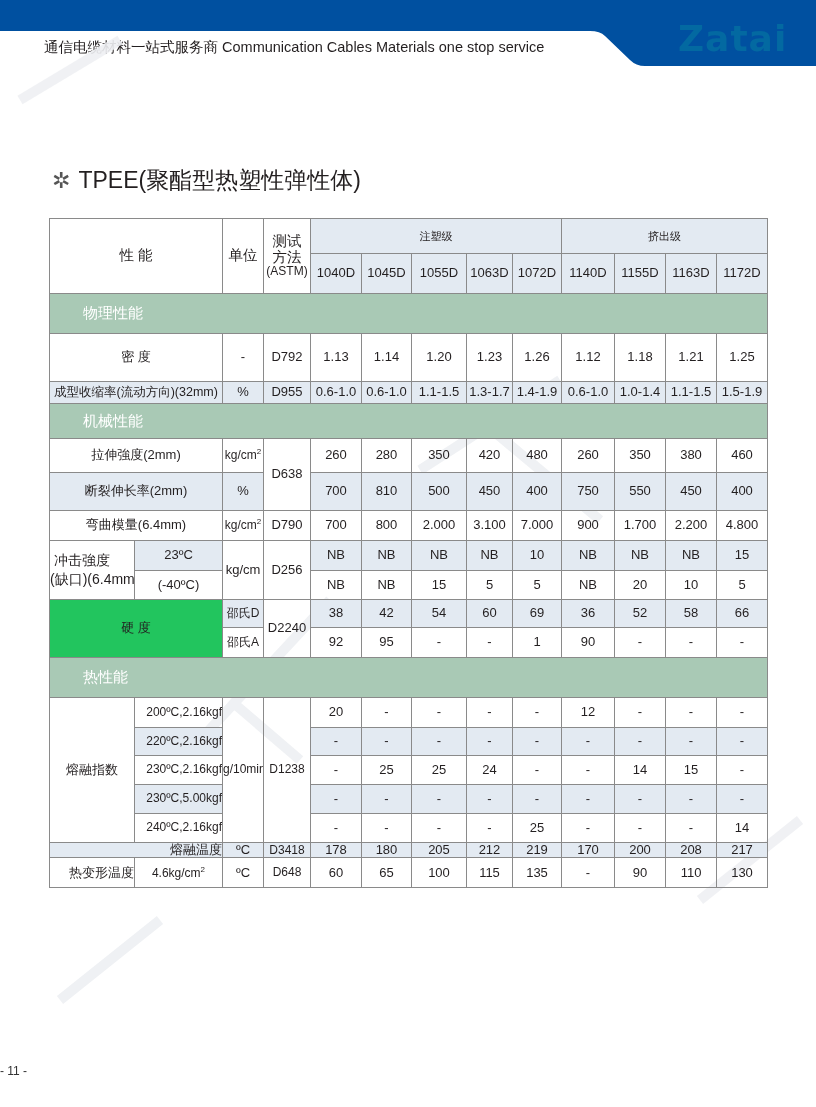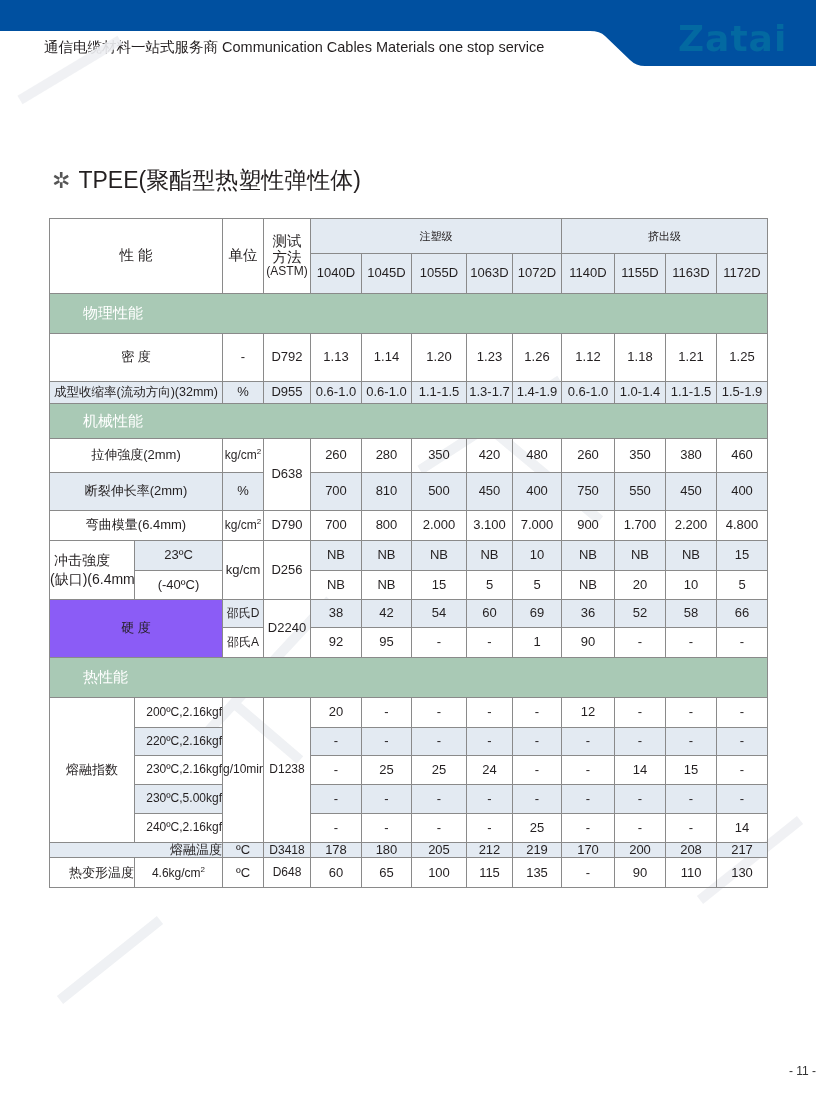--- a/index.html
+++ b/index.html
@@ -16,21 +16,21 @@
   table{position:absolute;left:49px;top:218px;border-collapse:collapse;table-layout:fixed;width:718px;}
   td{border:1px solid #8a8a8a;text-align:center;vertical-align:middle;font-size:13px;padding:0;
      white-space:nowrap;overflow:hidden;line-height:1.1;}
   .hdr{font-size:14.5px;}
   .grade-head{background:#e3eaf2;font-size:11px;}
   .grade-sub{background:#e3eaf2;font-size:13px;}
   .section td{background:#a9c9b5;color:#fff;font-size:15px;text-align:left;padding-left:33px;border-left:1px solid #8a8a8a;}
   .stripe td.v, .stripe td.s{background:#e3eaf2;}
   .lab-left{text-align:right;padding-left:6px;}
   sup{font-size:8px;vertical-align:5px;}
-  .page-num{position:absolute;left:0;width:816px;top:1064px;text-align:right;font-size:12px;color:#333;}
+  .page-num{position:absolute;left:0;width:816px;top:1064px;text-align:left;font-size:12px;color:#333;}
 </style>
 </head>
 <body>
 
 <div class="banner">
   <svg width="816" height="66" viewBox="0 0 816 66">
     <path d="M0 0 H816 V66 H645 Q636 66 630 60 L605 36 Q600 31 590 31 H0 Z" fill="#0050a0"></path>
   </svg>
 </div>
 <div class="tagline">通信电缆材料一站式服务商  Communication Cables Materials one stop service</div>
@@ -189,21 +189,21 @@
     <td class="v">NB</td>
     <td class="v">15</td>
     <td class="v">5</td>
     <td class="v">5</td>
     <td class="v">NB</td>
     <td class="v">20</td>
     <td class="v">10</td>
     <td class="v">5</td>
   </tr>
   <tr class="stripe" style="height:28px">
-    <td colspan="2" rowspan="2" style="background:#8b5cf6">硬 度</td>
+    <td colspan="2" rowspan="2" style="background:#22c55e">硬 度</td>
     <td class="s" style="font-size:12px">邵氏D</td>
     <td rowspan="2">D2240</td>
     <td class="v">38</td>
     <td class="v">42</td>
     <td class="v">54</td>
     <td class="v">60</td>
     <td class="v">69</td>
     <td class="v">36</td>
     <td class="v">52</td>
     <td class="v">58</td>

